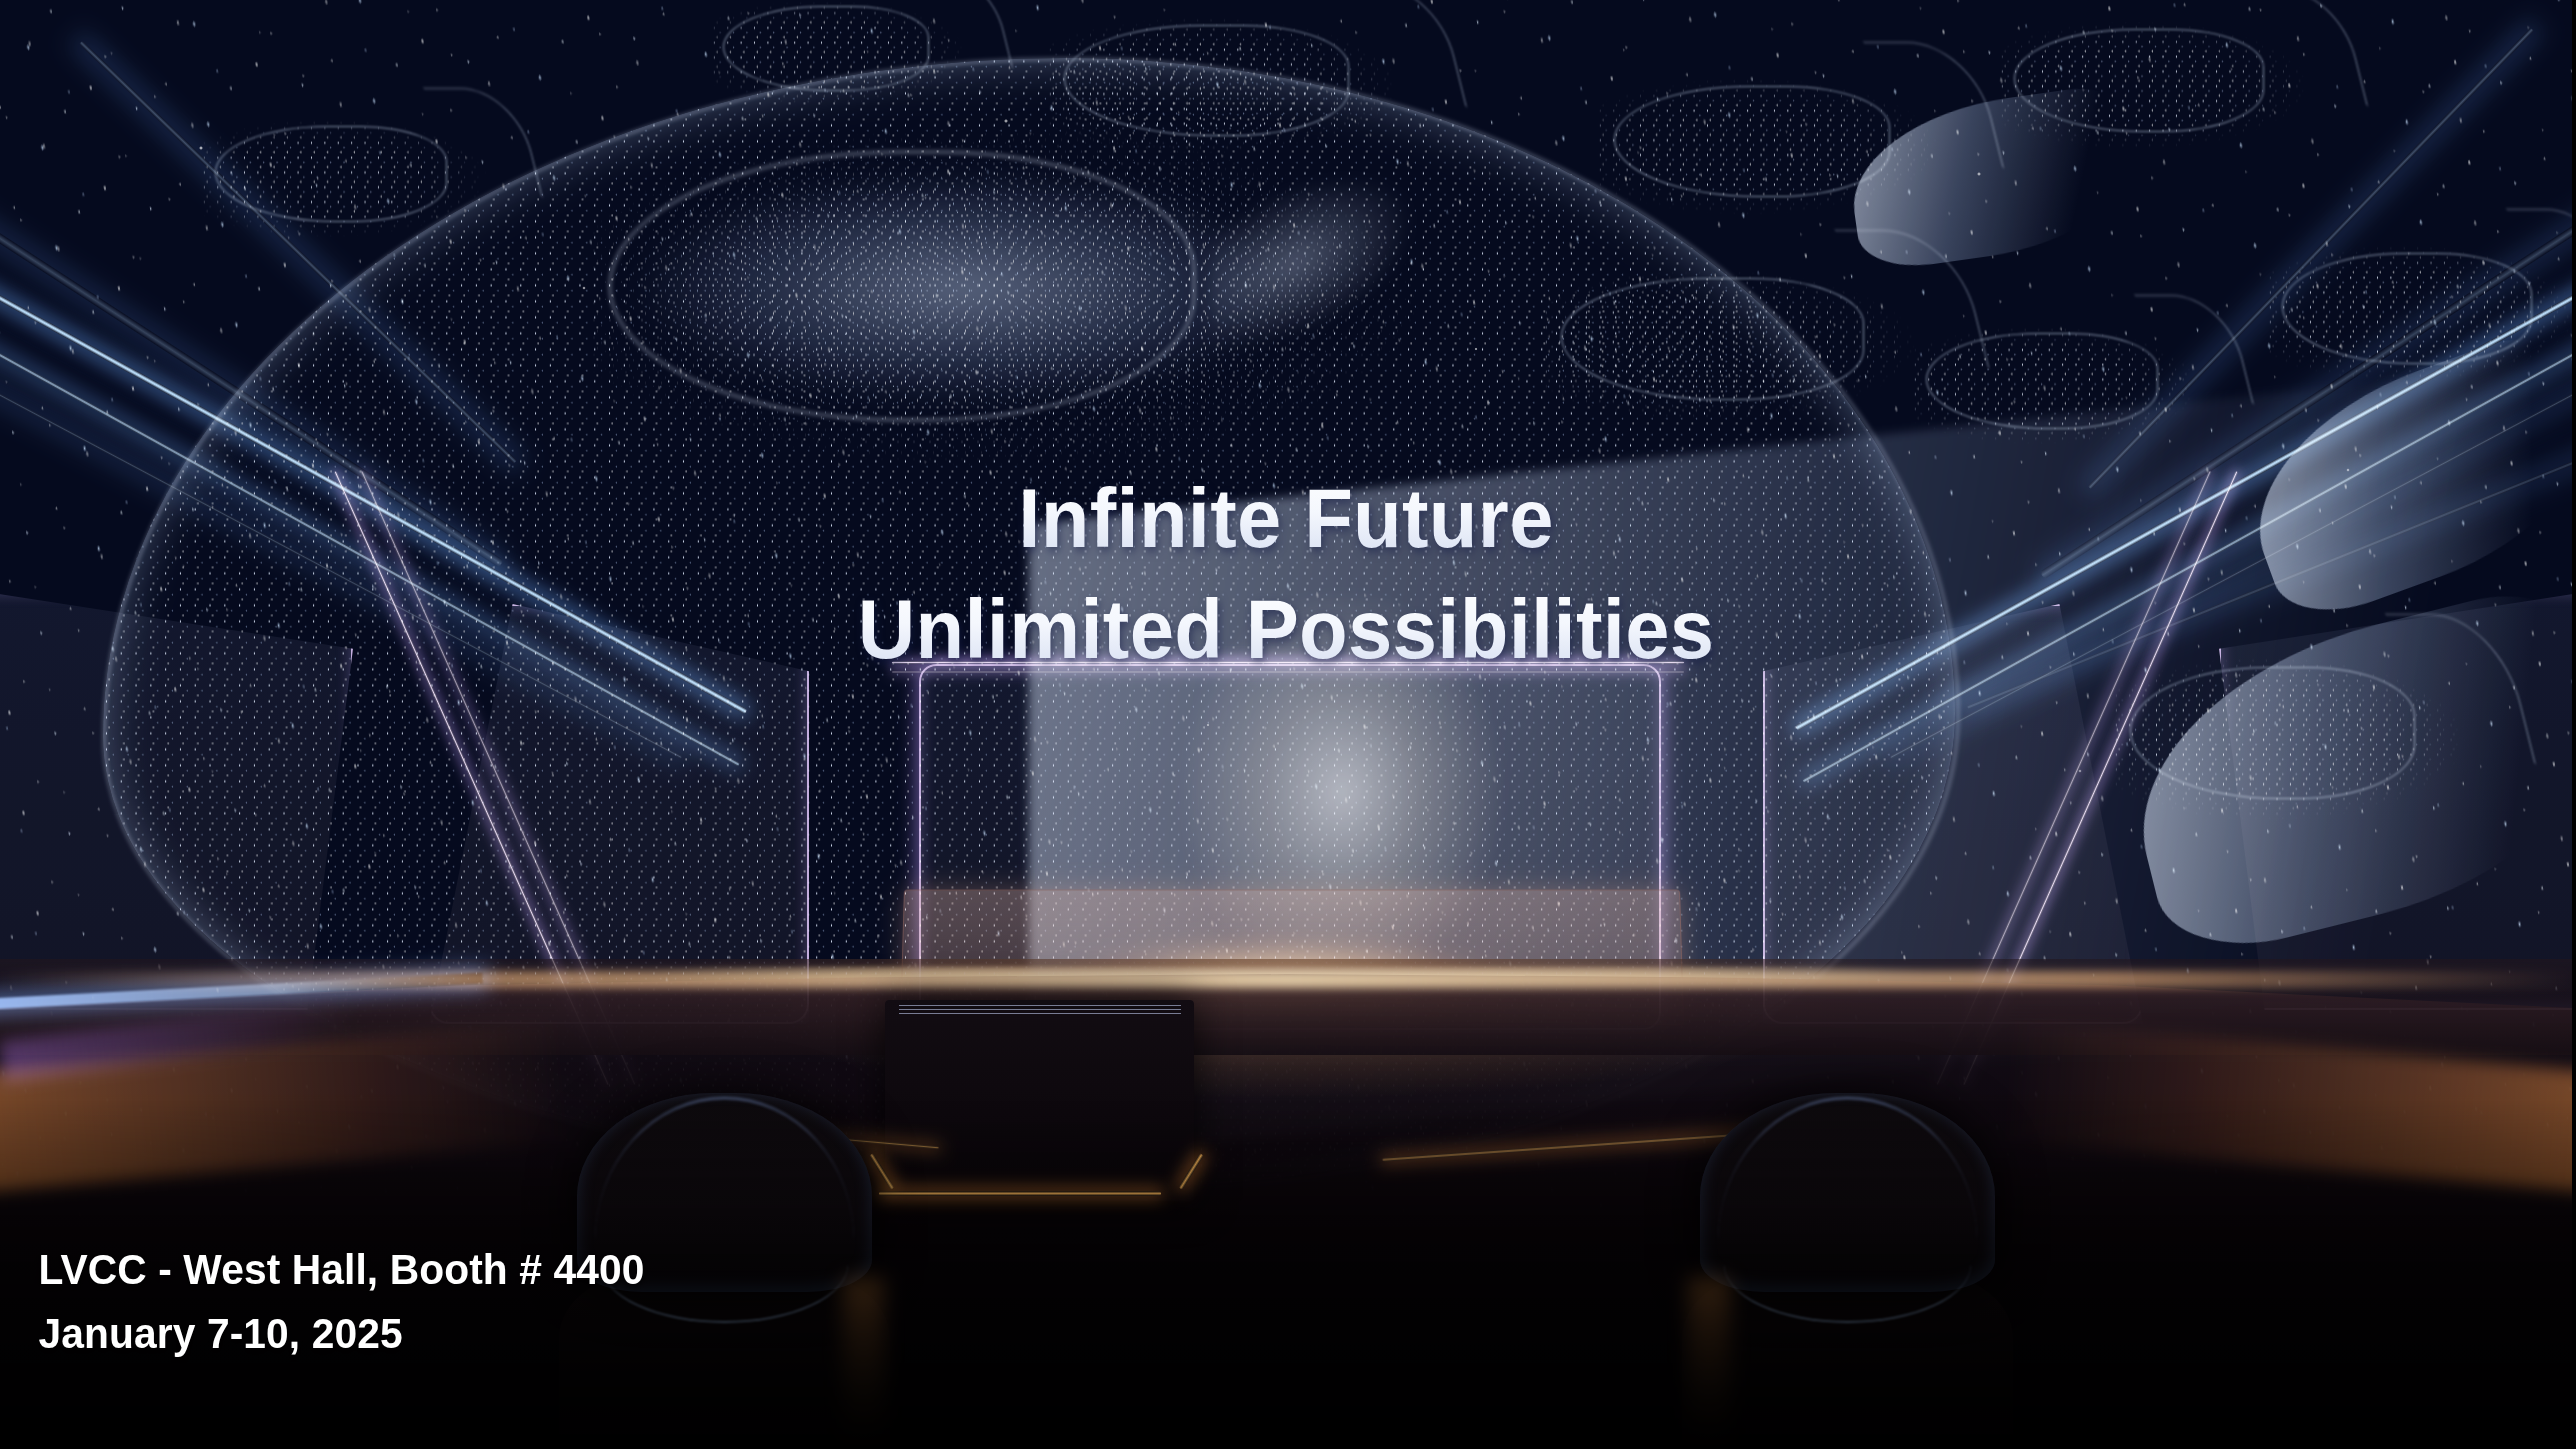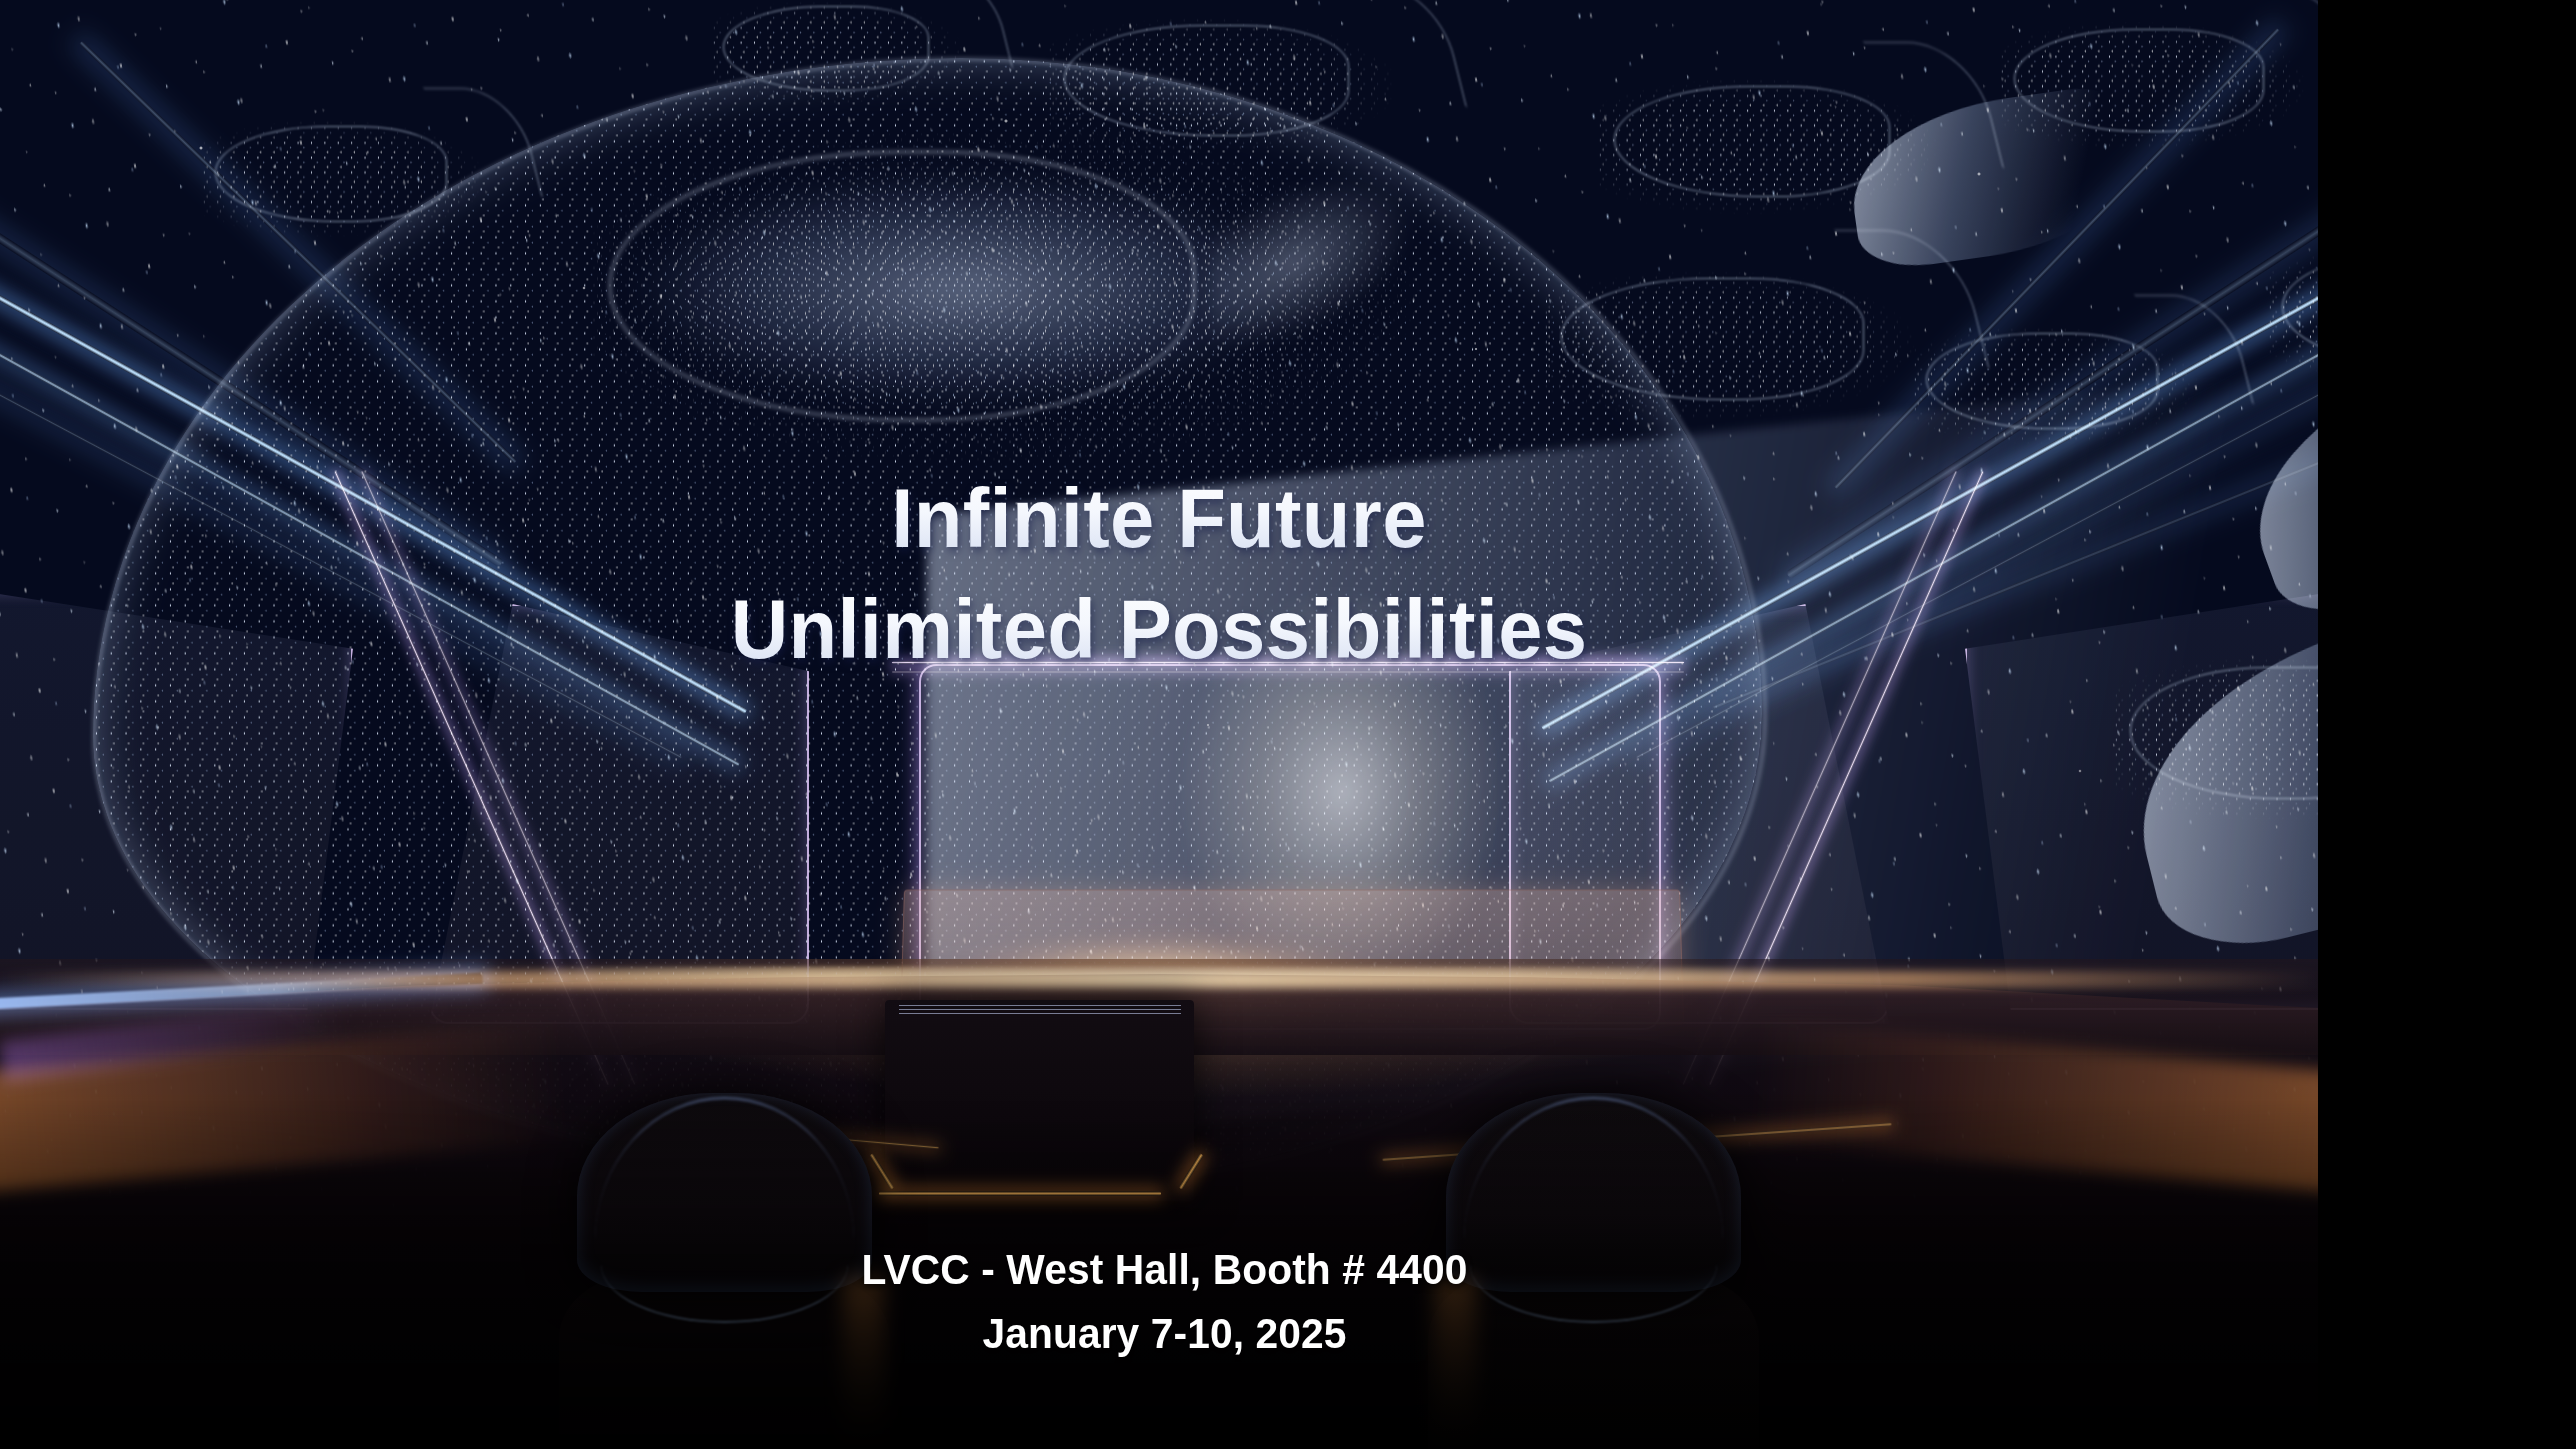--- a/index.html
+++ b/index.html
@@ -1,21 +1,21 @@
 <!DOCTYPE html>
 <html style="font-size:10.7px"><head>
 <meta charset="utf-8">
 <title>AUO CES 2025 Key Visual</title>
 <style>
   html,body{margin:0;padding:0;background:#000;}
   body{font-family:"Liberation Sans", sans-serif;}
 
   #stage{
     position:relative;
-    width:2318px;height:1449px;
+    width:2572px;height:1449px;
     overflow:hidden;
     background:#050a1e;
   }
 
   
   .layer{position:absolute;inset:0;pointer-events:none;}
 
   #sky{
     background:
       
@@ -455,22 +455,22 @@
   }
   #auoLogo{display:block;}
   #logoDivider{
     width:2.7px;height:70px;
     background:#ffffff;
     opacity:.95;
   }
   #cesLogo{display:block;}
 
   #eventInfo{
-    position:absolute;left:11px;right:0;top:1238px;
-    text-align:center;z-index:45;
+    position:absolute;left:0;right:0;top:1238px;
+    text-align:left;z-index:45;
   }
   .ev{
     display:block;
     font-family:"Liberation Sans", sans-serif;
     font-weight:bold;
     font-size:42px;
     line-height:1.52;
     color:#ffffff;
     letter-spacing:0.1px;
     text-shadow:0 2px 8px rgba(0,0,0,.75);

